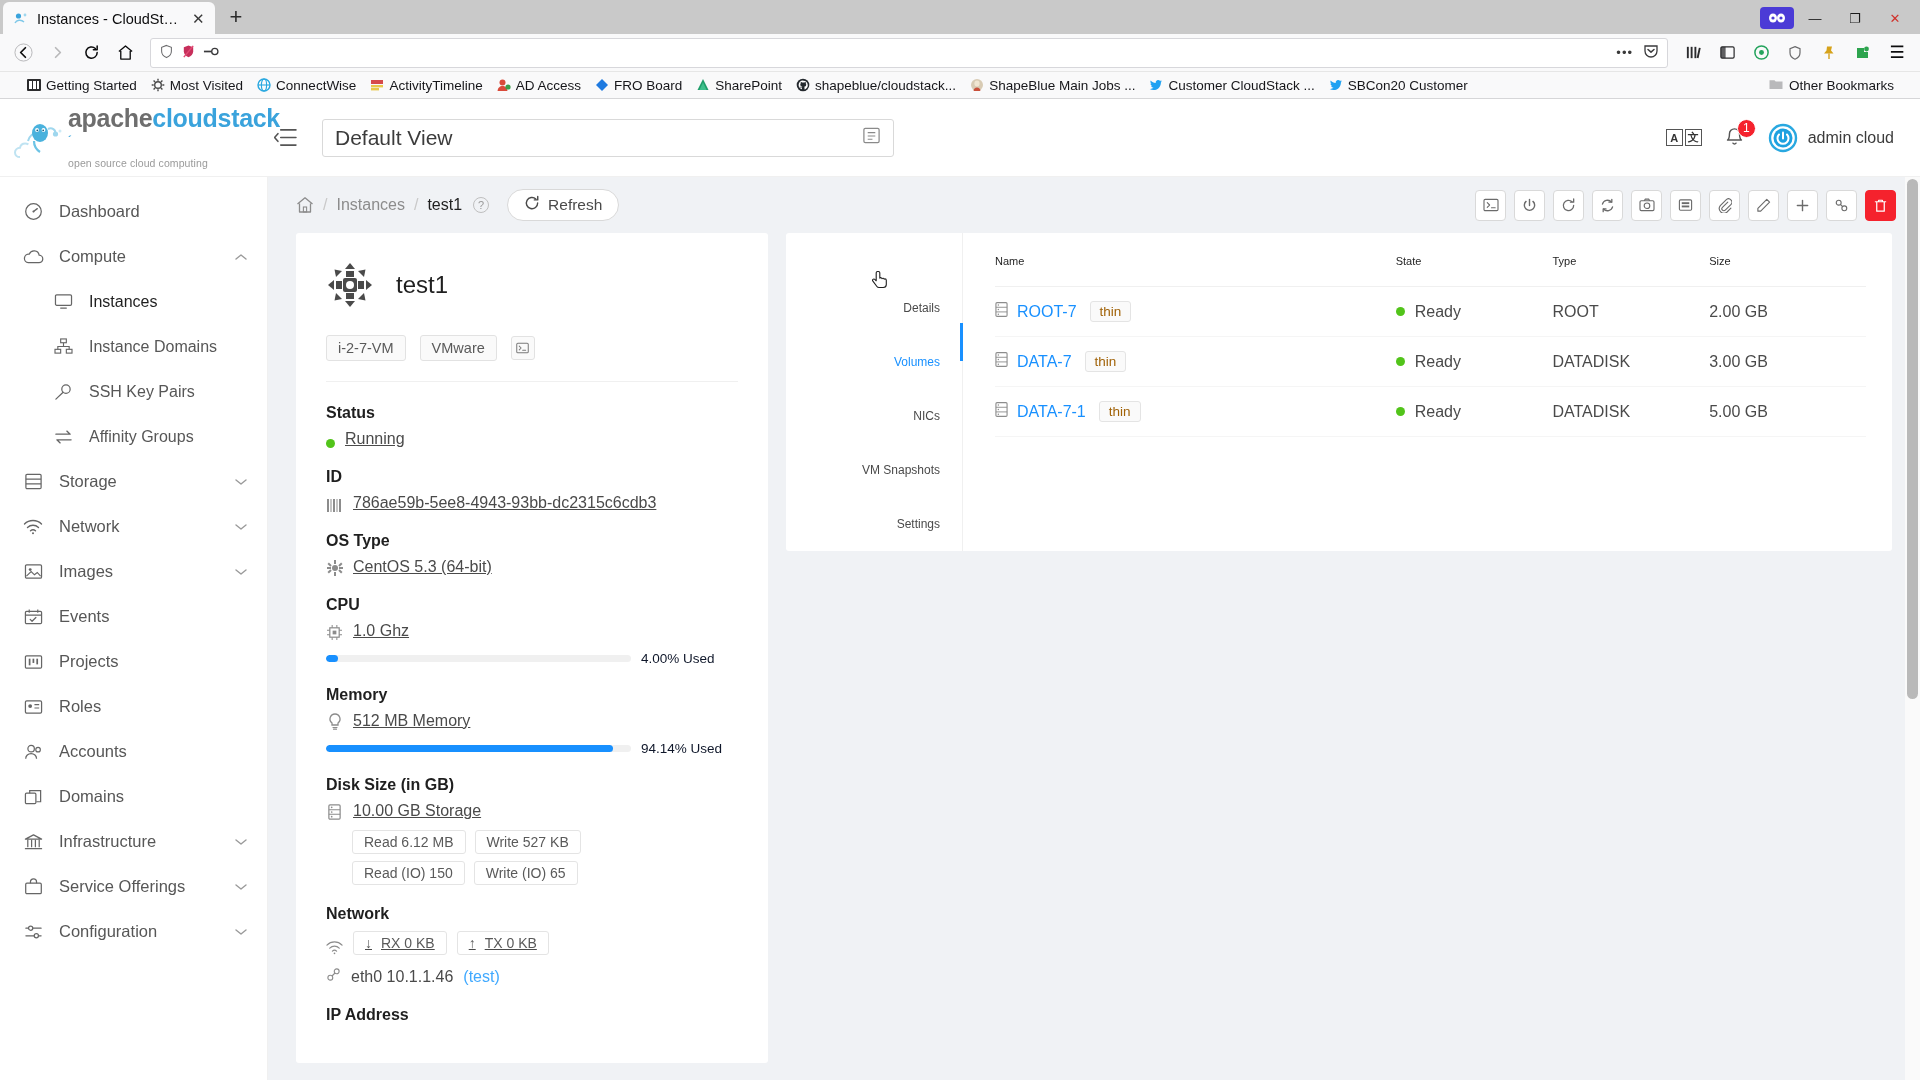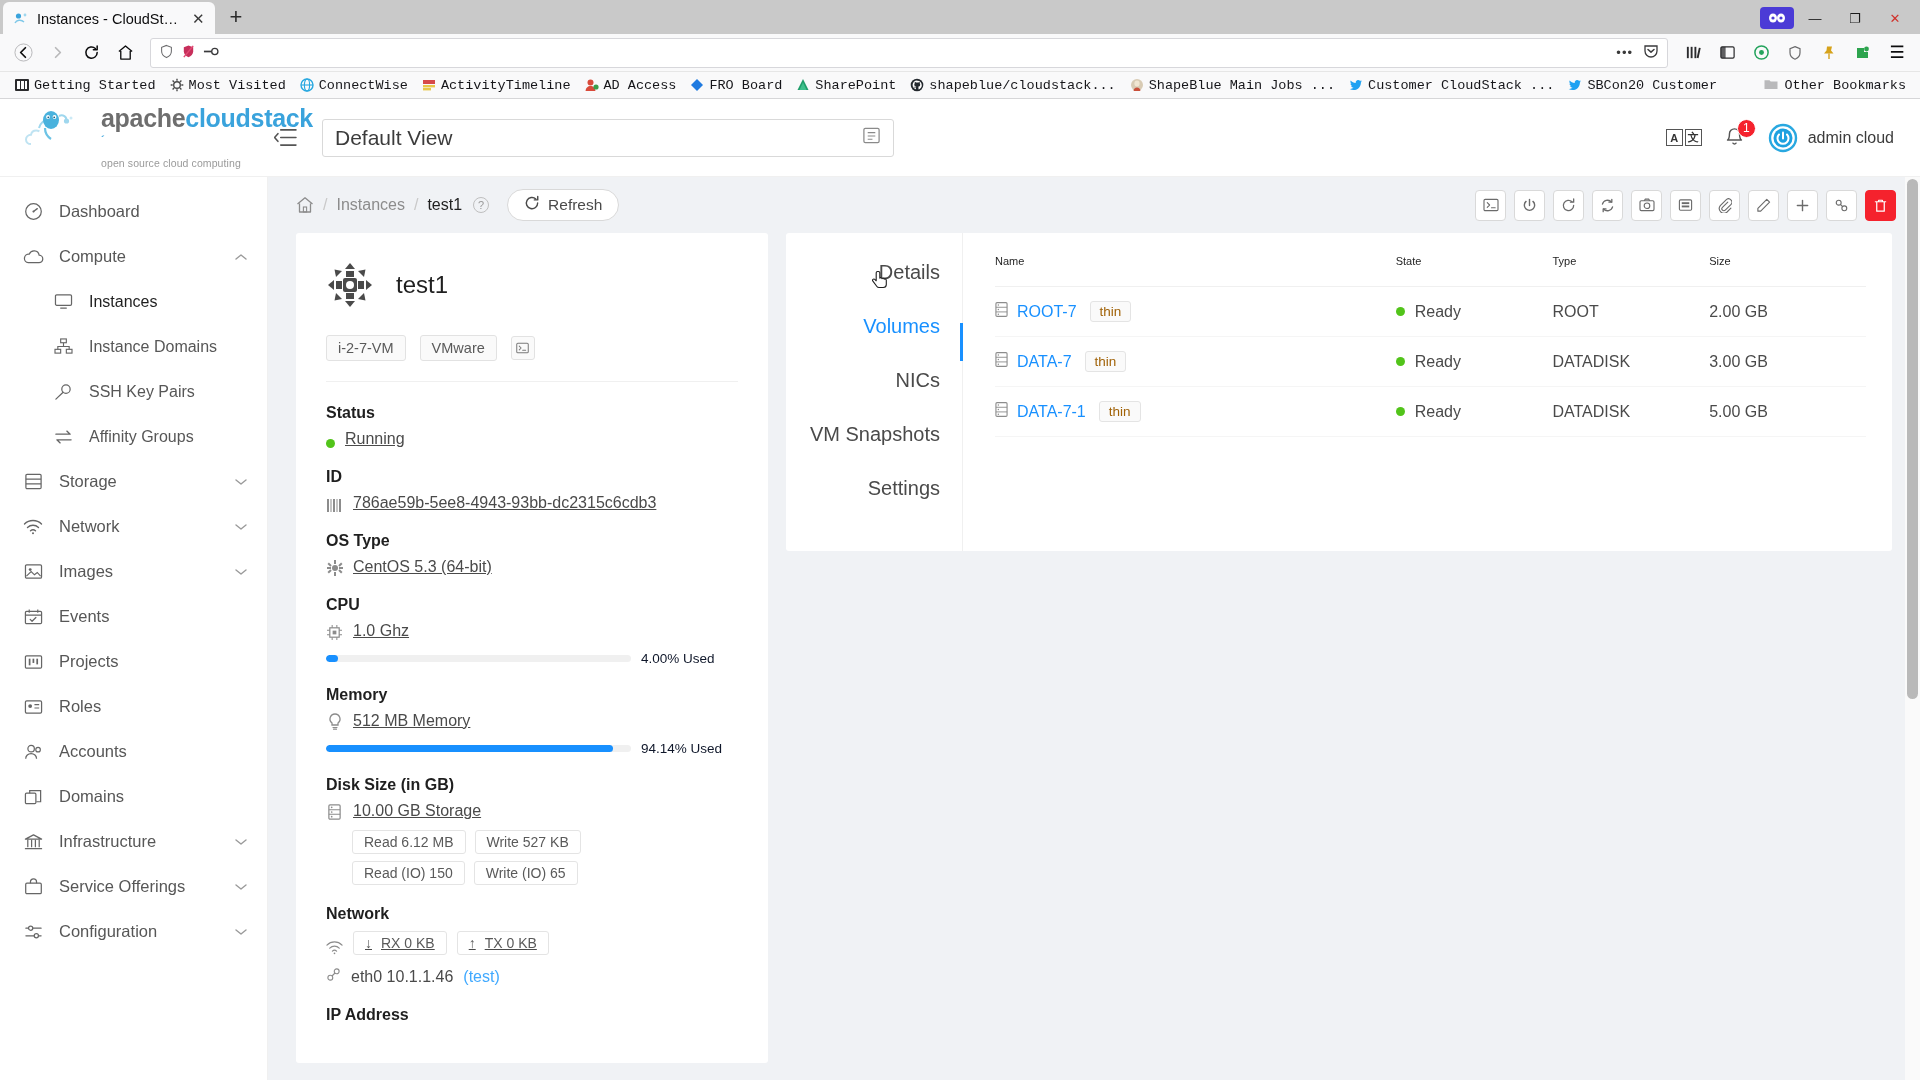--- a/index.html
+++ b/index.html
@@ -53,37 +53,36 @@
     border-radius: 3px; display: flex; align-items: center; gap: 7px; padding: 0 8px;
     margin: 0 6px; font-size: 15px;
   }
   .url-text { color: #8a8a8d; white-space: nowrap; overflow: hidden; }
   .url-text b { color: #0c0c0d; font-weight: 700; }
   .url-right { margin-left: auto; display: flex; align-items: center; gap: 10px; color: #3a3a3a; }
   .nav-right { display: flex; align-items: center; gap: 4px; }
 
   .bookmarks {
     height: 27px; background: #f9f9fa; display: flex; align-items: center;
-    gap: 0px; padding: 0 8px; font-size: 13.5px; color: #16161a;
+    gap: 0px; padding: 0 20px; font-size: 13.5px; color: #16161a;
     border-bottom: 1px solid #d6d6d8;
-    font-family: Liberation Mono, monospace;
   }
   .bm { display: flex; align-items: center; gap: 5px; padding: 2px 7px; white-space: nowrap; }
   .bm-ico { width: 14px; height: 14px; flex: 0 0 14px; border-radius: 2px; display:block; }
   .bm-label { font-size: 13.5px; }
   .bm-other { margin-left: auto; display: flex; align-items: center; gap: 6px; padding-right: 6px;}
 
   
   .app { flex: 1 1 auto; display: flex; flex-direction: column; background: #f0f2f5; overflow: hidden; position: relative; }
 
   .cs-header {
     height: 78px; background: #fff; display: flex; align-items: center;
     border-bottom: 1px solid #f0f0f0; flex: 0 0 78px;
   }
-  .logo-zone { width: 268px; flex: 0 0 268px; display: flex; align-items: flex-start; gap: 22px; padding-left: 25px; }
+  .logo-zone { width: 268px; flex: 0 0 268px; display: flex; align-items: flex-end; gap: 0; padding-left: 14px; }
   .logo-mark { width: 54px; height: 50px; flex: 0 0 54px; }
   .logo-text { line-height: 1; }
   .logo-text .l1 { font-size: 25px; font-weight: 700; letter-spacing: -0.3px; }
   .logo-text .l1 .a { color: #6e6e6e; }
   .logo-text .l1 .b { color: #3aa3dc; }
   .logo-text .l1 .tm { font-size: 11px; color: #3aa3dc; vertical-align: super; }
   .logo-text .l2 { font-size: 10.5px; color: #9a9a9a; margin-top: 2px; letter-spacing: 0.1px;}
 
   .collapse-btn { width: 34px; height: 34px; display: flex; align-items: center; justify-content: center; color: #555; }
   .view-select {
@@ -185,22 +184,22 @@
   .net-line { display: flex; align-items: center; gap: 10px; margin-top: 12px; font-size: 16px; color: #4a4a4a; }
   .eth-link { color: #40a9ff; }
 
   
   .vtabs {
     width: 177px; flex: 0 0 177px; padding: 28px 0 0 0;
     display: flex; flex-direction: column; align-items: flex-end;
     border-right: 1px solid #f0f0f0; position: relative;
   }
   .vtab {
-    height: 54px; display: flex; align-items: flex-start; justify-content: flex-end;
-    padding-right: 22px; font-size: 20px; color: #4a4a4a; width: 100%; position: relative;
+    height: 54px; display: flex; align-items: flex-end; justify-content: flex-end;
+    padding-right: 22px; font-size: 12px; color: #4a4a4a; width: 100%; position: relative;
   }
   .vtab.active { color: #1890ff; }
   .vtab.active::after {
     content: ""; position: absolute; right: -1px; top: 8px; bottom: 8px; width: 3px; background: #1890ff;
   }
   .cursor-ico { position: absolute; left: 86px; top: 36px; width: 17px; color: #222; }
 
   .vtable { flex: 1 1 auto; padding: 22px 26px 0 32px; min-width: 0; }
   table { width: 100%; border-collapse: collapse; }
   thead th {

